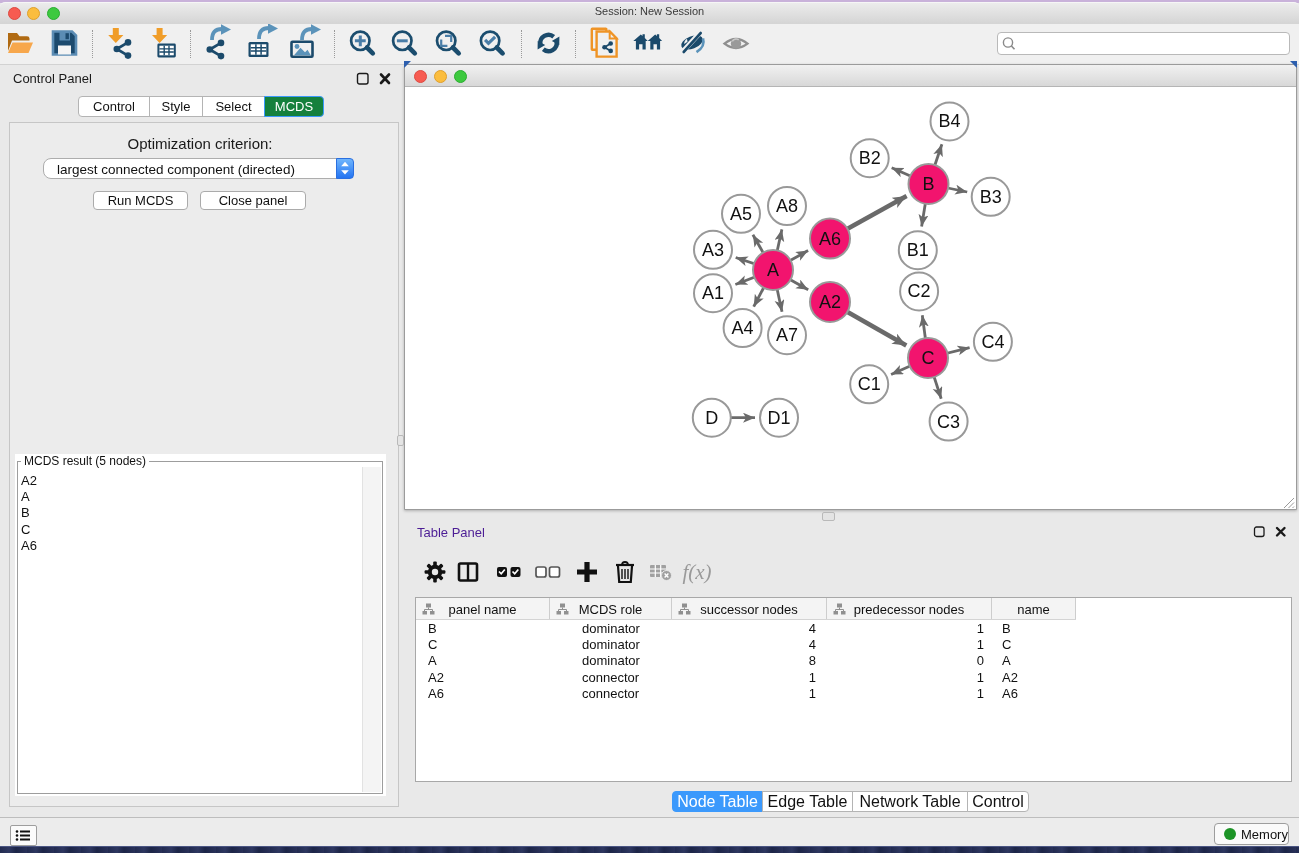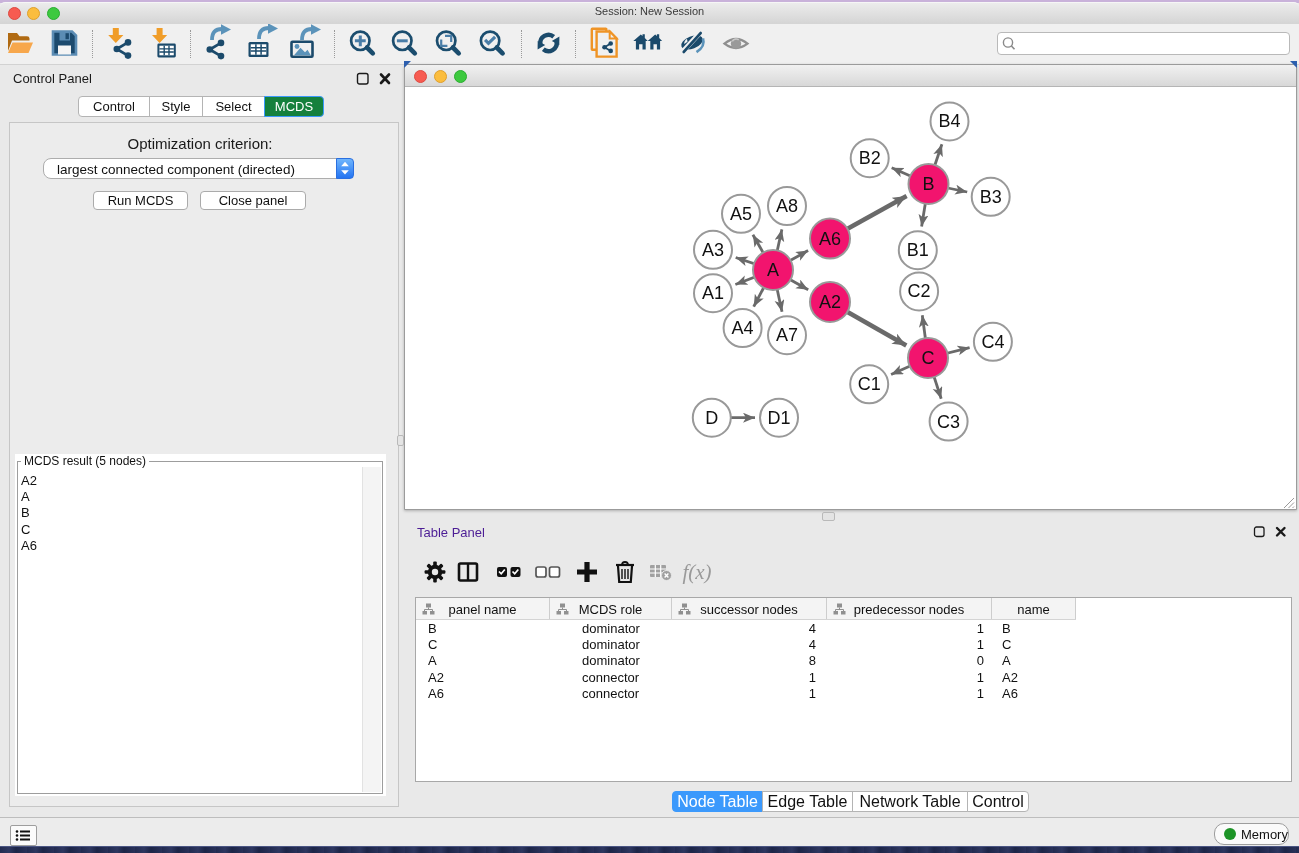--- a/index.html
+++ b/index.html
@@ -43,21 +43,21 @@
 #fsWhite{left:14.5px;top:454px;width:371px;height:342px;background:#fff;}
 #fs{left:17px;top:461px;width:364px;height:331px;border:1px solid #9d9d9d;background:#fff;}
 #fsLegend{left:21px;top:454px;background:#fff;padding:0 3px;font-size:12px;color:#111;}
 #fsList{left:21px;top:473px;font-size:13px;line-height:16.2px;color:#111;}
 #fsScroll{left:362px;top:467px;width:18px;height:325px;background:#f4f4f4;border-left:1px solid #e2e2e2;}
 
 #statusbar{left:0;top:817px;width:1299px;height:31px;background:#ececec;border-top:1px solid #bdbdbd;}
 #listBtn{position:absolute;left:10px;top:7px;width:25px;height:19px;background:#fbfbfb;
   border:1px solid #9e9e9e;border-radius:2px;}
 #memBtn{position:absolute;left:1214px;top:5px;width:73px;height:20px;background:#fafafa;
-  border:1px solid #9d9d9d;border-radius:10px;font-size:13px;color:#111;}
+  border:1px solid #9d9d9d;border-radius:4px;font-size:13px;color:#111;}
 #memBtn i{position:absolute;left:9px;top:4px;width:12px;height:12px;border-radius:50%;
   background:#1d9427;}
 #memBtn b{position:absolute;left:26px;top:3px;font-weight:normal;}
 #deskBottom{left:0;top:846px;width:1299px;height:7px;box-sizing:border-box;
   background:repeating-linear-gradient(90deg,#222b50 0,#2e3760 9px,#1c2547 16px,#293159 27px);
   border-top:1.5px solid #4a5583;}
 
 #netwin{left:404px;top:64px;width:891px;height:444px;background:#fff;
   border:1px solid #9b9b9b;border-radius:4px 4px 0 0;box-shadow:0 1px 3px rgba(0,0,0,0.25);}
 #netbar{position:absolute;left:0;top:0;width:891px;height:21px;

